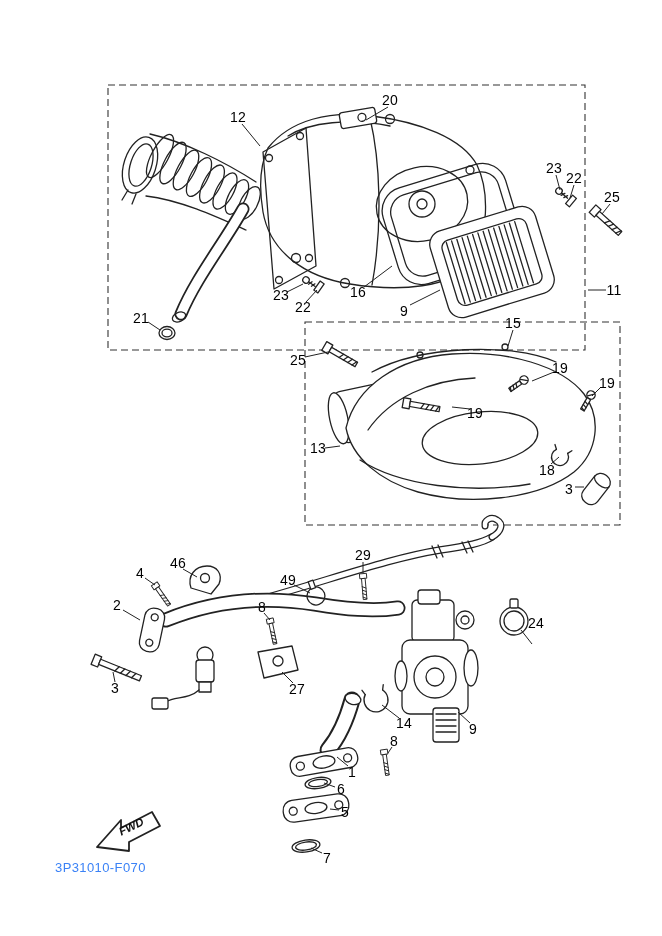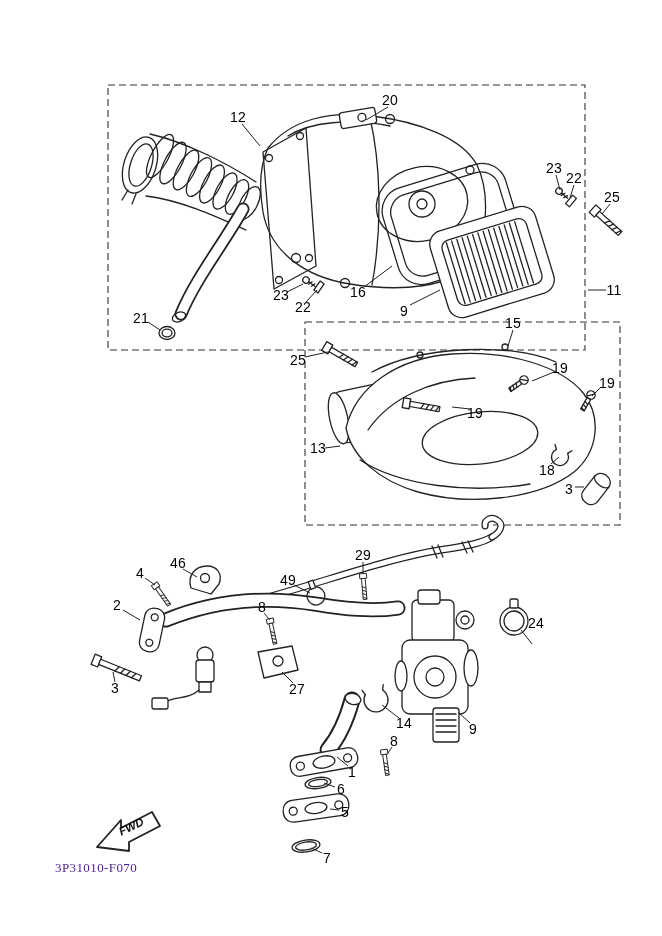--- a/index.html
+++ b/index.html
@@ -1,21 +1,21 @@
 <!DOCTYPE html>
 <html><head>
 <meta charset="utf-8">
 <style>
   html,body{margin:0;padding:0;background:#fff;}
   .stage{position:relative;width:662px;height:936px;background:#fff;overflow:hidden;
          font-family:"Liberation Sans",sans-serif;color:#111;}
   .stage svg{position:absolute;left:0;top:0;}
   .callout{position:absolute;transform:translate(-50%,-50%);font-size:14px;font-weight:400;
            color:#000;letter-spacing:.2px;user-select:none;}
-  .code{position:absolute;left:55px;top:860px;font-size:13px;color:#4c1d95;letter-spacing:.4px;font-family:Liberation Serif, serif;}
+  .code{position:absolute;left:55px;top:860px;font-size:13px;color:#3b82f6;letter-spacing:.4px;}
   .ln{stroke:#222;stroke-width:1.3;fill:none;stroke-linecap:round;stroke-linejoin:round;}
   .fw{fill:#fff;stroke:#222;stroke-width:1.3;stroke-linejoin:round;}
   .dash{fill:none;stroke:#333;stroke-width:1.1;stroke-dasharray:7 4;}
   .ldr{stroke:#222;stroke-width:1;fill:none;}
   .tubeB{stroke:#222;fill:none;stroke-linecap:round;}
   .tubeW{stroke:#fff;fill:none;stroke-linecap:round;}
 </style>
 </head>
 <body>
 

